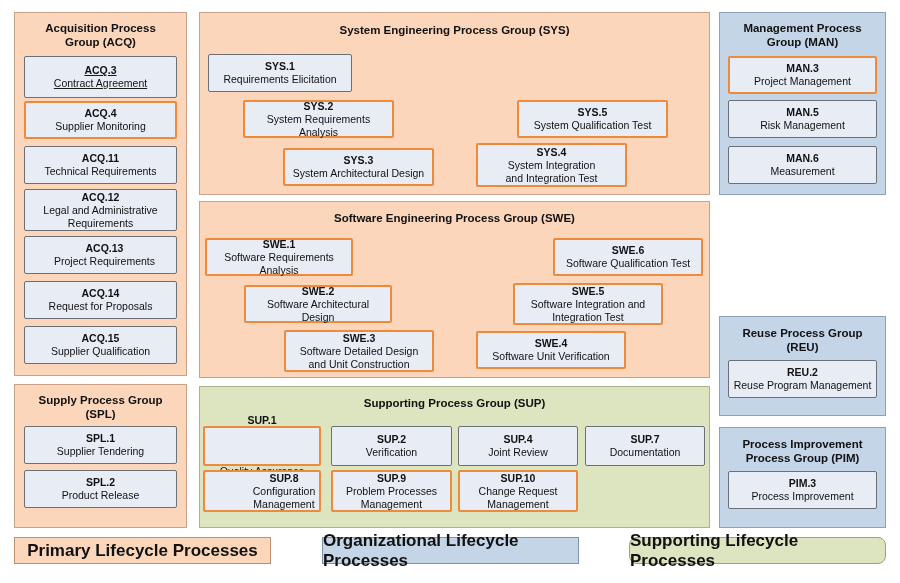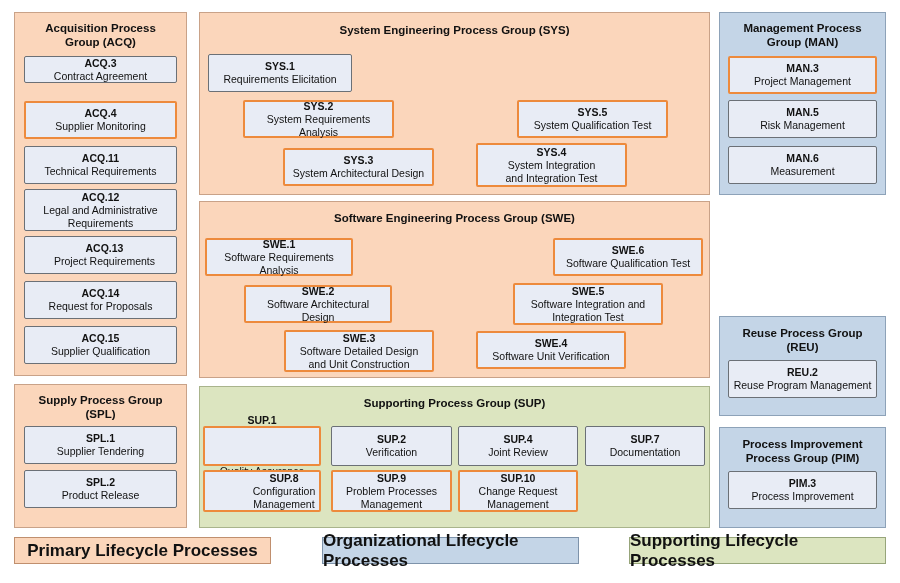--- a/index.html
+++ b/index.html
@@ -69,32 +69,32 @@
     border:1px solid #8a8a8a;
     display:flex;
     align-items:center;
     justify-content:center;
     font-size:17px;
     font-weight:bold;
     color:#111;
   }
   .legend.primary{background:#FBD6BB;border-color:#c08f6e;}
   .legend.org{background:#C4D5E7;border-color:#7e93aa;}
-  .legend.support{background:#DCE5C0;border-color:#97a57a;}
+  .legend.support{background:#DCE5C0;border-color:#97a57a;border-radius:8px;}
 </style>
 </head>
 <body>
 
 <div id="stage">
 
   <div class="panel primary" style="left:14px;top:12px;width:173px;height:364px;">
     <div class="panel-title" style="top:8px;">Acquisition Process
 Group (ACQ)</div>
   </div>
-  <div class="pbox" style="left:24px;top:56px;width:153px;height:27px;">
+  <div class="pbox" style="left:24px;top:56px;width:153px;height:42px;text-decoration:underline;">
     <span class="id">ACQ.3</span>
     <span class="nm">Contract Agreement</span>
   </div>
   <div class="pbox hl" style="left:24px;top:101px;width:153px;height:38px;">
     <span class="id">ACQ.4</span>
     <span class="nm">Supplier Monitoring</span>
   </div>
   <div class="pbox" style="left:24px;top:146px;width:153px;height:38px;">
     <span class="id">ACQ.11</span>
     <span class="nm">Technical Requirements</span>

